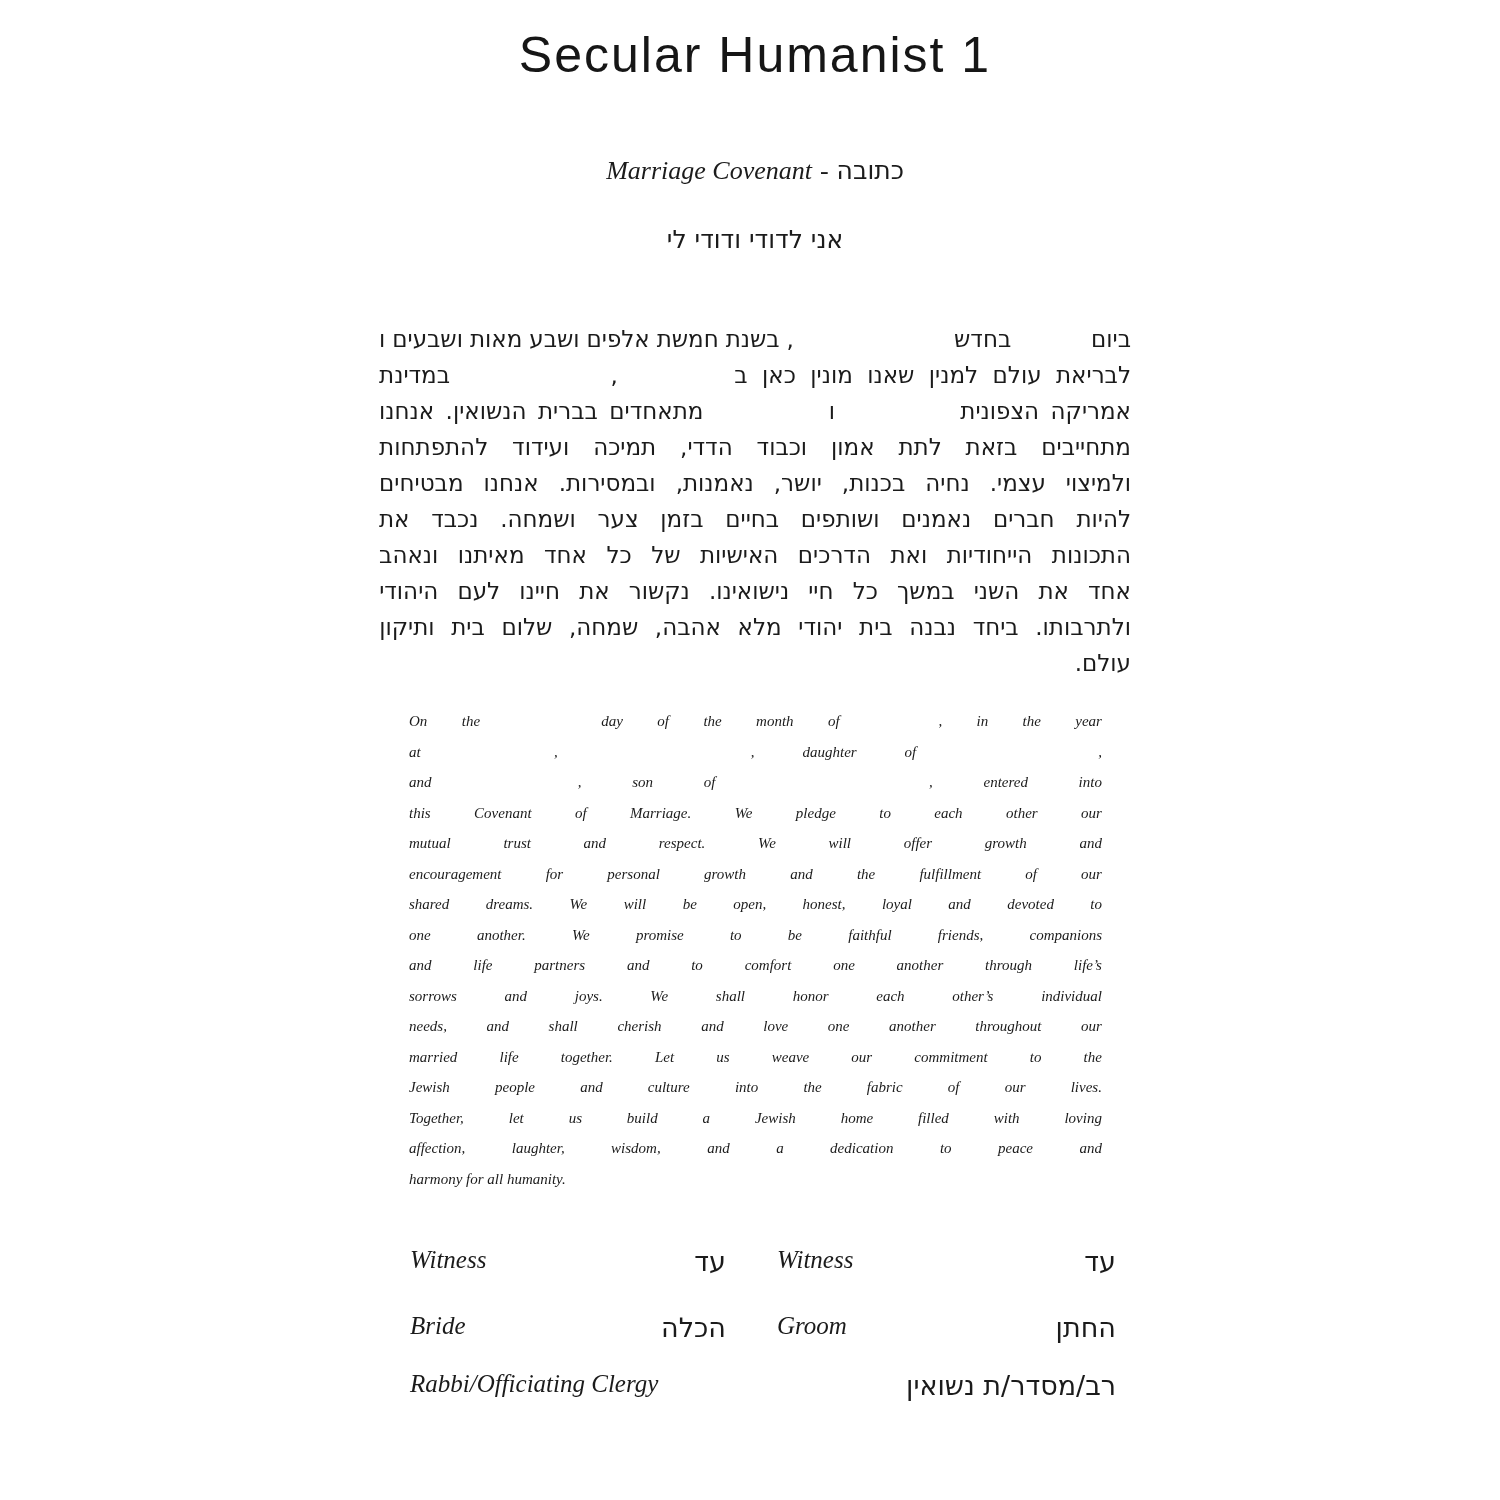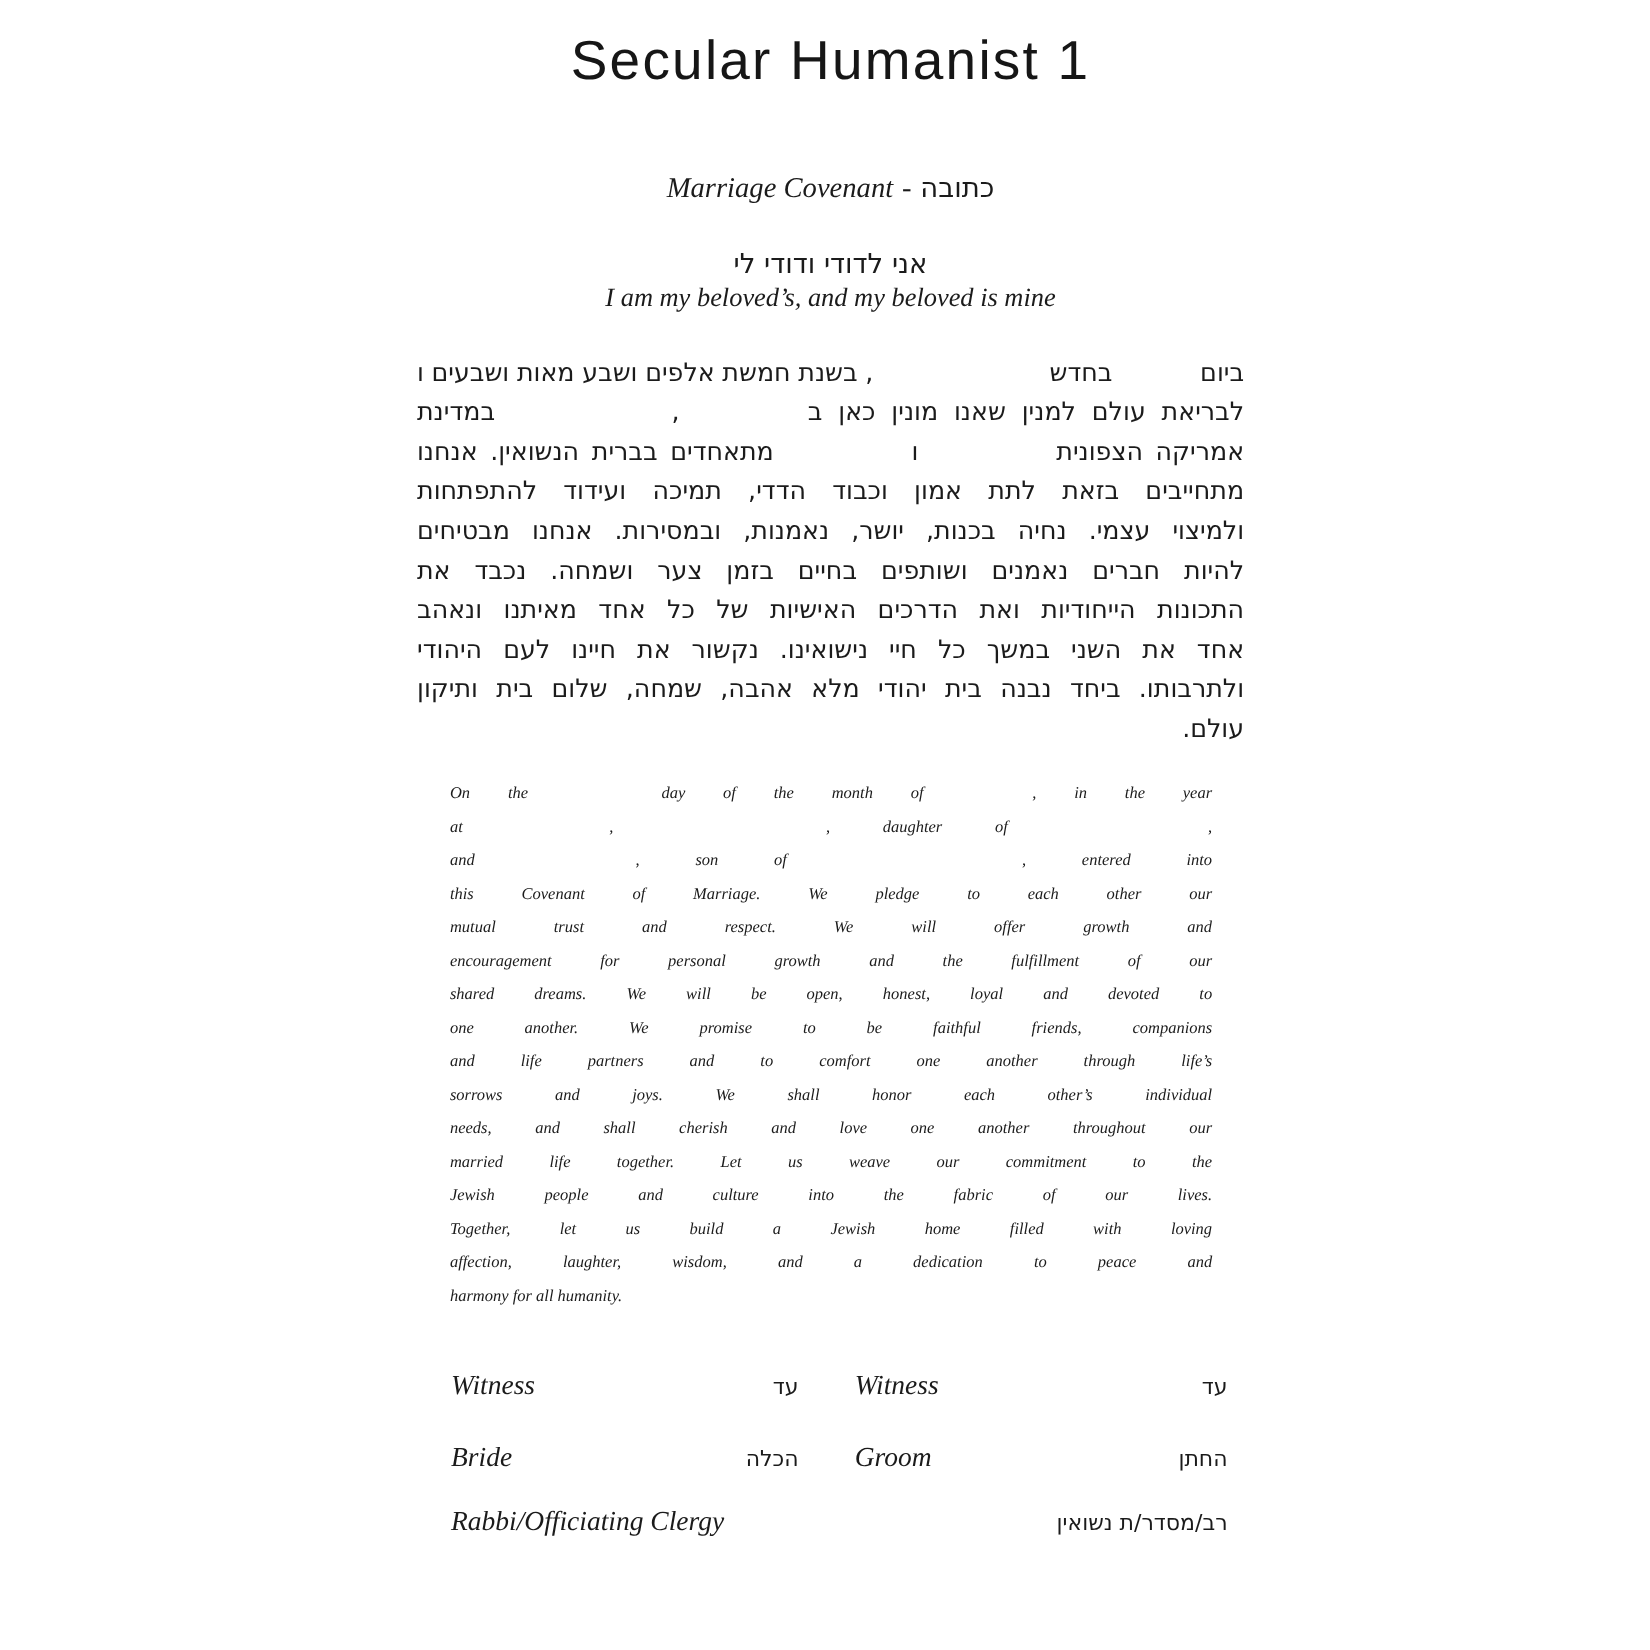--- a/index.html
+++ b/index.html
@@ -107,33 +107,33 @@
     width: 706px;
     display: flex;
     justify-content: space-between;
   }
   .sig-row.witness { top: 1246px; }
   .sig-row.couple  { top: 1312px; gap: 30px; }
   .sig-row.clergy  { top: 1370px; }
   .sig-col {
     display: flex;
     justify-content: space-between;
-    align-items: center;
+    align-items: flex-start;
   }
   .sig-col.a { width: 316px; }
   .sig-col.b { width: 339px; }
   .sig-row.clergy .sig-col { width: 100%; gap: 40px; }
   .sig-label {
     font-style: italic;
     font-size: 25px;
     white-space: nowrap;
   }
   .sig-heb {
     font-family: "DejaVu Sans", sans-serif;
-    font-size: 20px;
+    font-size: 27px;
     direction: rtl;
     white-space: nowrap;
   }
   
   .footer {
     position: absolute;
     top: 1432px;
     left: 0;
     width: 100%;
     text-align: center;
@@ -148,21 +148,20 @@
 <div class="content">
 
   <div class="doc-title">Secular Humanist 1</div>
 
   <div class="subtitle">
     <span class="en">Marriage Covenant</span><span class="sep">-</span><span class="he">כתובה</span>
   </div>
 
   <div class="verse-heb">אני לדודי ודודי לי</div>
 
-  <div class="verse-eng">I am my beloved’s, and my beloved is mine</div>
 
   <div class="heb-para">
       <div class="tline just">
         <span>ביום</span>
         <span>&nbsp;&nbsp;&nbsp;&nbsp;&nbsp;&nbsp;&nbsp;&nbsp;&nbsp;</span>
         <span>בחדש</span>
         <span>&nbsp;&nbsp;&nbsp;&nbsp;&nbsp;&nbsp;&nbsp;&nbsp;&nbsp;&nbsp;&nbsp;&nbsp;&nbsp;&nbsp;&nbsp;&nbsp;&nbsp;&nbsp;&nbsp;&nbsp;</span>
         <span>,</span>
         <span>בשנת</span>
         <span>חמשת</span>

